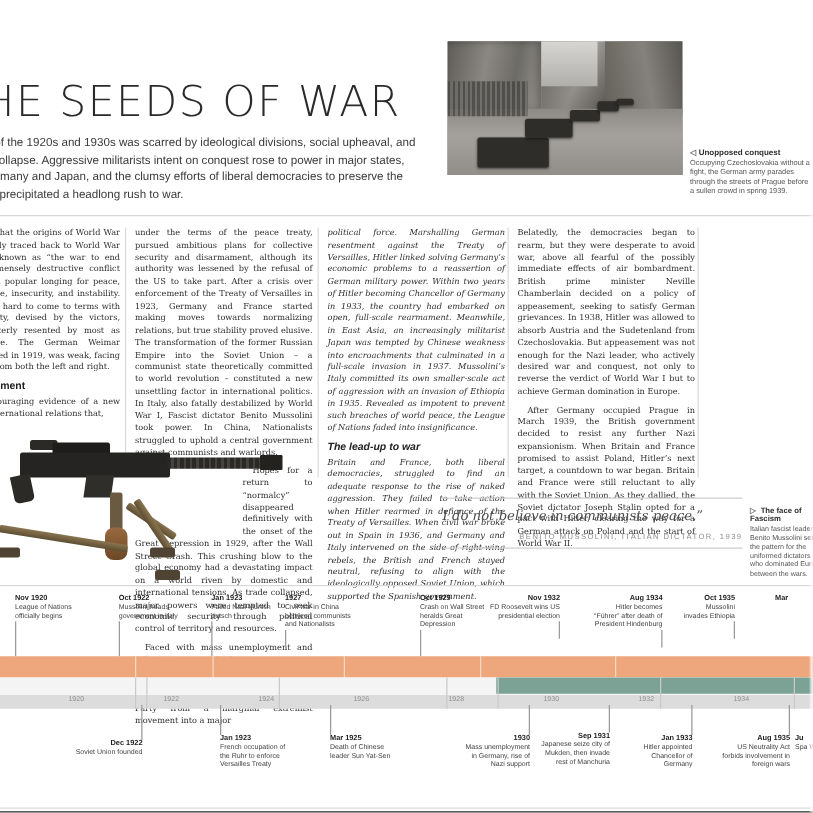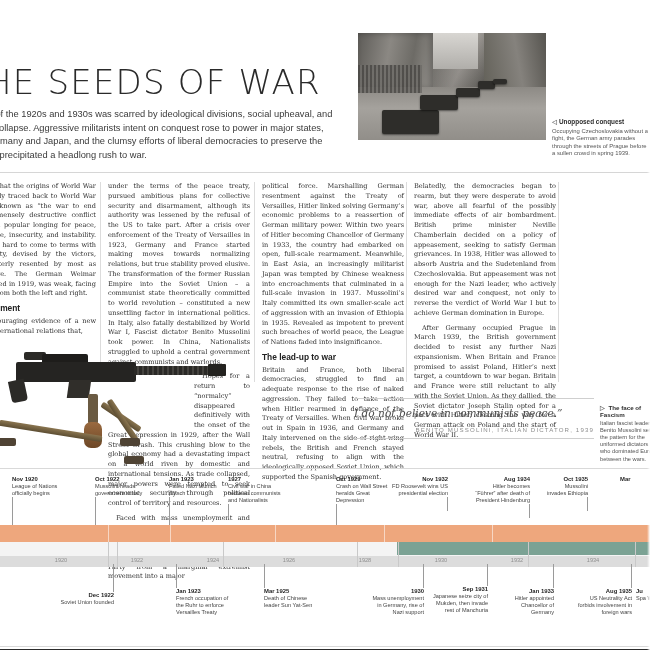--- a/index.html
+++ b/index.html
@@ -78,21 +78,21 @@
     font-family: "DejaVu Serif", serif;
     font-size: 6.55px;
     line-height: 9.75px;
     color: #2f2f2f;
     text-align: justify;
   }
   .col p { margin-bottom: 5px; }
   .col p.indent { text-indent: 8px; }
   .c1 { left: -54px; width: 150px; }
   .c2 { left: 108px; width: 142px; }
-  .c3 { left: 262px; width: 142px; }
+  .c3 { left: 262px; width: 142px; font-style: italic; }
   .c4 { left: 414px; width: 142px; }
   .vrule { position: absolute; top: 0; width: 1px; height: 200px; background: #dcdcdc; }
   .subhead {
     font-family: "Liberation Sans", sans-serif;
     font-size: 8.4px; font-weight: bold; color: #222;
     margin: 4px 0 3px;
   }
   .wrapgun { float: left; shape-outside: margin-box; width: 82px; height: 56px; margin: 0 4px 0 0; }
 
   

